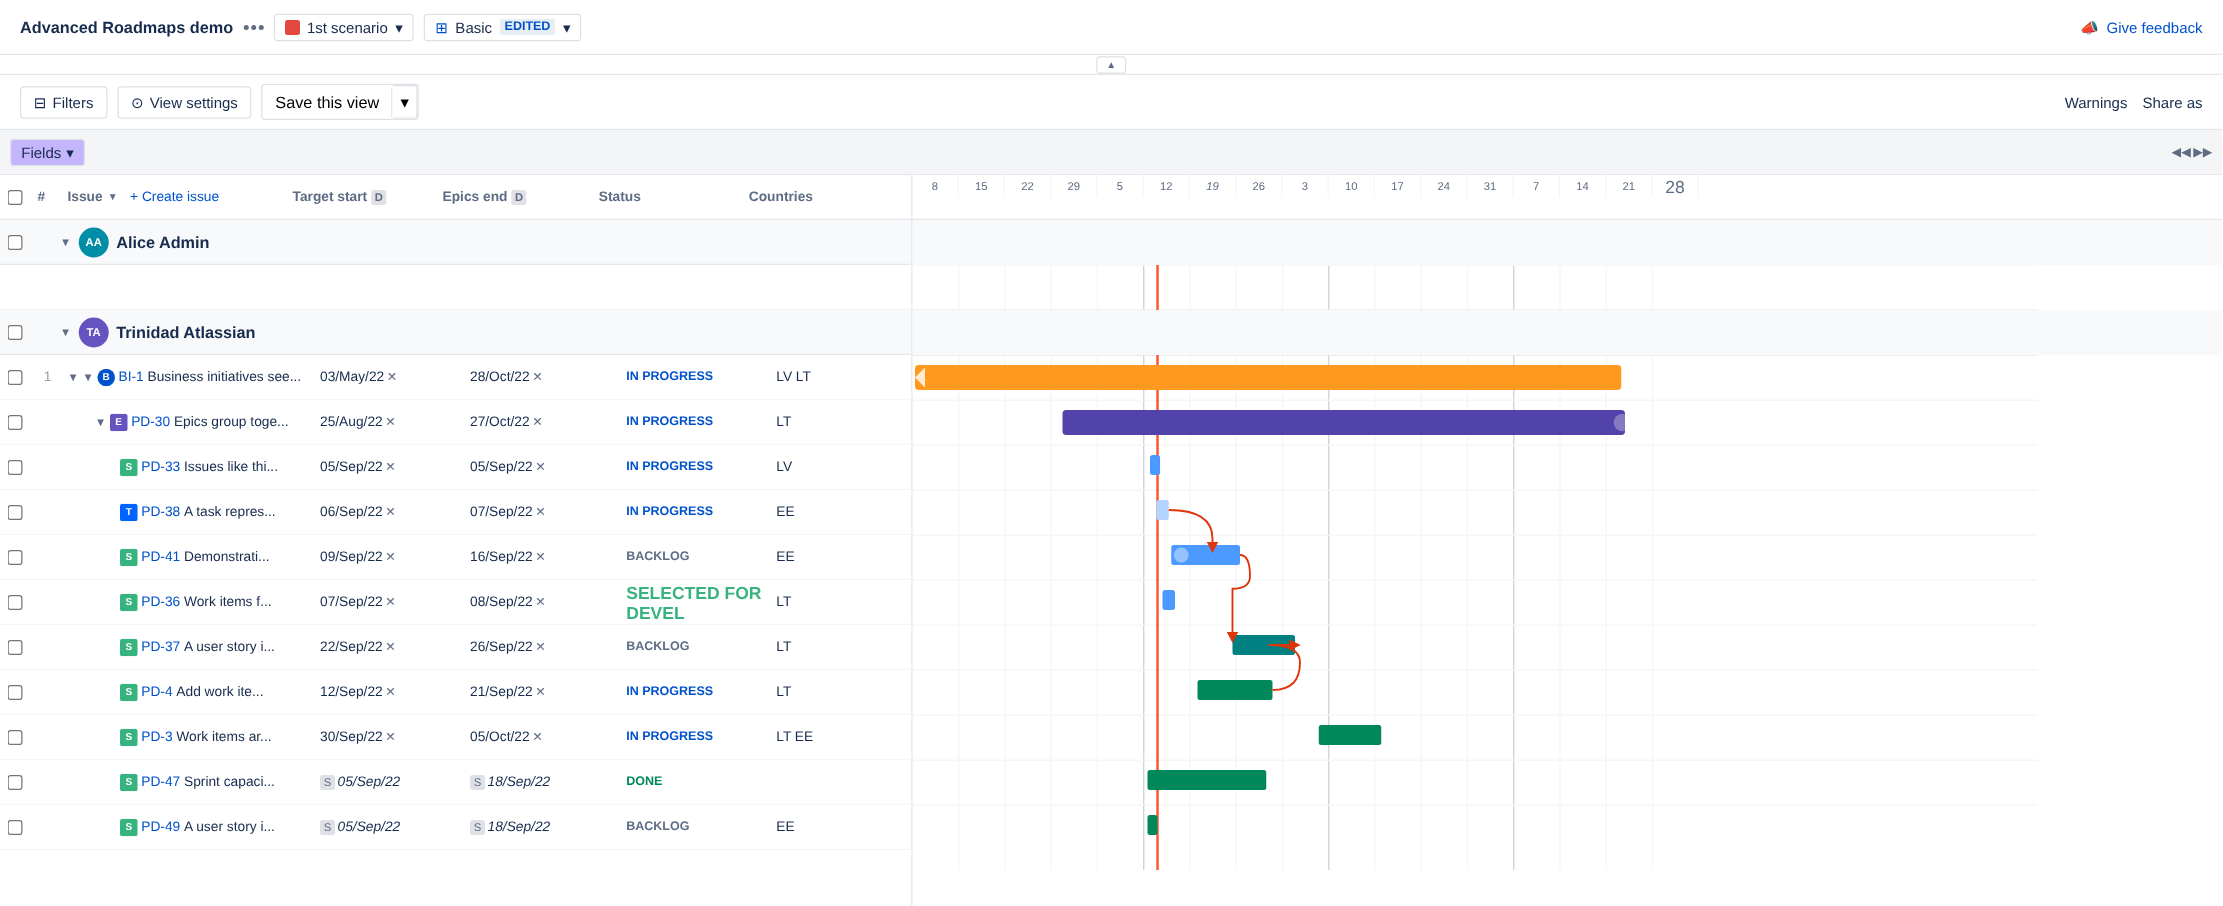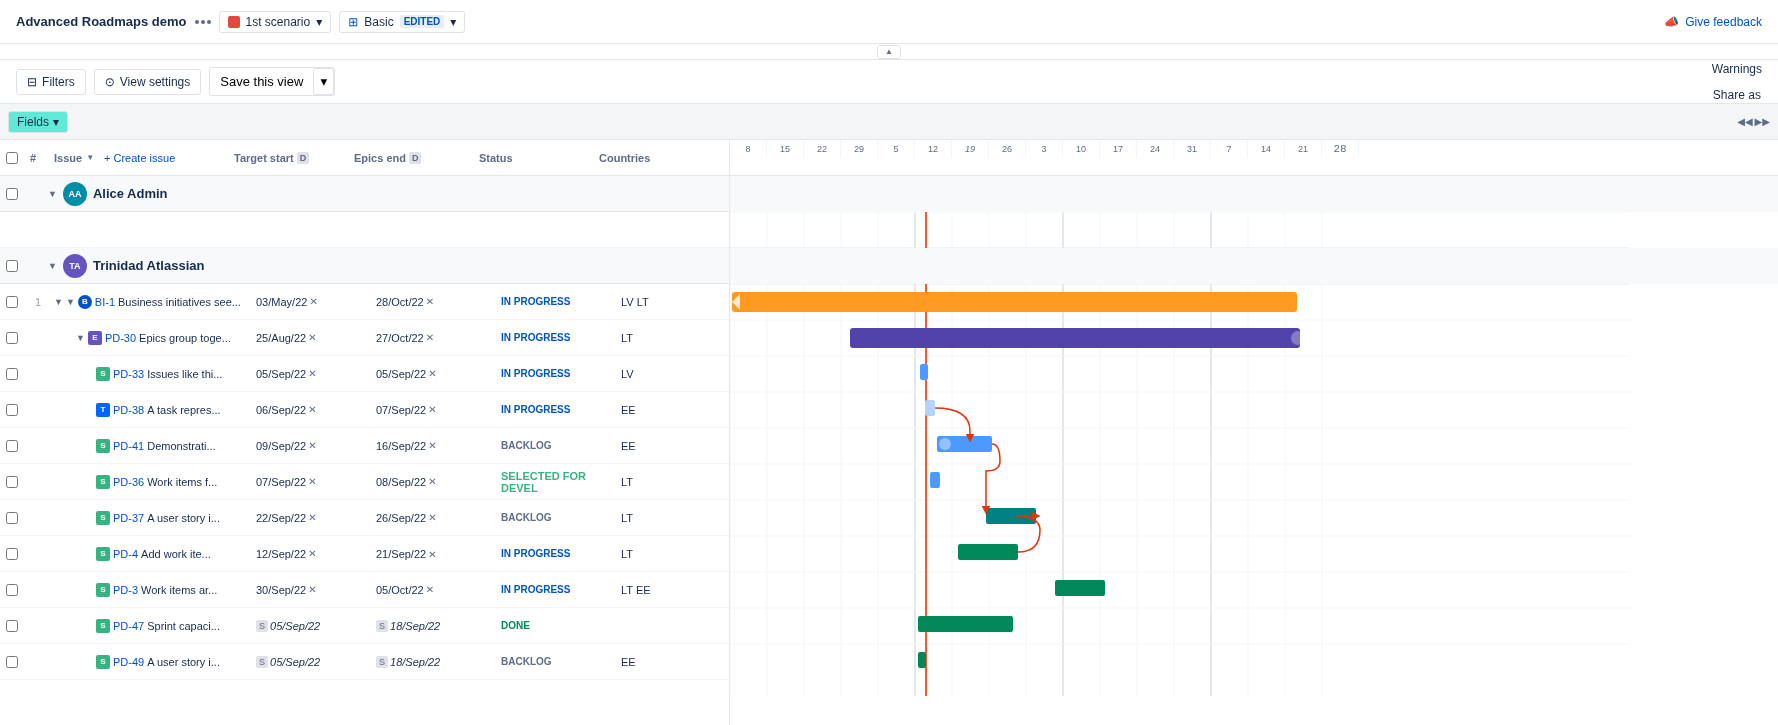--- a/index.html
+++ b/index.html
@@ -40,21 +40,21 @@
     .toolbar-left { display: flex; align-items: center; gap: 8px; }
     .toolbar-btn {
       display: flex; align-items: center; gap: 5px;
       padding: 5px 10px; border: 1px solid #dfe1e6; border-radius: 3px;
       background: #fff; cursor: pointer; font-size: 12px; color: #172b4d;
     }
     .save-view-dropdown { padding: 5px 6px; border: 1px solid #dfe1e6; border-left: none; border-radius: 0 3px 3px 0; cursor: pointer; background: #fff; }
     .save-view-wrapper { display: flex; align-items: center; border: 1px solid #dfe1e6; border-radius: 3px; overflow: visible; }
     .save-view-main { padding: 5px 10px; border: none; background: none; cursor: pointer; font-size: 13px; font-weight: 500; }
     .save-view-sep { width: 1px; background: #dfe1e6; height: 24px; }
-    .toolbar-right { display: flex; align-items: center; gap: 12px; flex-direction: column; }
+    .toolbar-right { display: flex; align-items: center; gap: 12px; }
     .warnings-btn { background: none; border: none; cursor: pointer; font-size: 12px; color: #172b4d; }
     .share-btn { background: none; border: none; cursor: pointer; font-size: 12px; color: #172b4d; }
 
     
     .collapse-arrow {
       display: flex; justify-content: center; align-items: center;
       height: 16px; border-bottom: 1px solid #e4e6ea;
     }
     .collapse-arrow-btn {
       width: 24px; height: 14px; border: 1px solid #dfe1e6; border-radius: 3px;
@@ -66,21 +66,21 @@
     .col-header { font-size: 11px; font-weight: 600; color: #5e6c84; padding: 0 6px; display: flex; align-items: center; gap: 3px; }
     .col-header.issue-col { gap: 4px; }
     .create-issue-btn {
       display: flex; align-items: center; gap: 3px; padding: 2px 6px;
       background: none; border: none; cursor: pointer; font-size: 11px; color: #0052cc; font-weight: 500;
     }
 
     .fields-btn {
       display: flex; align-items: center; gap: 4px;
       padding: 3px 8px; border: 1px solid #dfe1e6; border-radius: 3px;
-      background: #5eead4; cursor: pointer; font-size: 12px; color: #172b4d;
+      background: #c4b5fd; cursor: pointer; font-size: 12px; color: #172b4d;
     }
 
     input[type=checkbox] { width: 12px; height: 12px; cursor: pointer; }
 
     
     .scope-fields-row {
       display: flex; height: 36px; border-bottom: 1px solid #e4e6ea;
     }
     .scope-section { width: 730px; flex-shrink: 0; display: flex; align-items: center; justify-content: space-between; padding: 0 12px; background: #f4f5f7; border-right: 1px solid #e4e6ea; }
     .fields-section { flex: 1; display: flex; align-items: center; padding: 0 8px; background: #f4f5f7; gap: 4px; }
@@ -209,21 +209,21 @@
         <div style="flex:0 0 37px; display:flex; align-items:center; justify-content:center; font-size:9px; color:#5e6c84; border-right:1px solid #f4f5f7;font-style:italic;">19</div>
         <div style="flex:0 0 37px; display:flex; align-items:center; justify-content:center; font-size:9px; color:#5e6c84; border-right:1px solid #f4f5f7;">26</div>
         <div style="flex:0 0 37px; display:flex; align-items:center; justify-content:center; font-size:9px; color:#5e6c84; border-right:1px solid #f4f5f7;">3</div>
         <div style="flex:0 0 37px; display:flex; align-items:center; justify-content:center; font-size:9px; color:#5e6c84; border-right:1px solid #f4f5f7;">10</div>
         <div style="flex:0 0 37px; display:flex; align-items:center; justify-content:center; font-size:9px; color:#5e6c84; border-right:1px solid #f4f5f7;">17</div>
         <div style="flex:0 0 37px; display:flex; align-items:center; justify-content:center; font-size:9px; color:#5e6c84; border-right:1px solid #f4f5f7;">24</div>
         <div style="flex:0 0 37px; display:flex; align-items:center; justify-content:center; font-size:9px; color:#5e6c84; border-right:1px solid #f4f5f7;">31</div>
         <div style="flex:0 0 37px; display:flex; align-items:center; justify-content:center; font-size:9px; color:#5e6c84; border-right:1px solid #f4f5f7;">7</div>
         <div style="flex:0 0 37px; display:flex; align-items:center; justify-content:center; font-size:9px; color:#5e6c84; border-right:1px solid #f4f5f7;">14</div>
         <div style="flex:0 0 37px; display:flex; align-items:center; justify-content:center; font-size:9px; color:#5e6c84; border-right:1px solid #f4f5f7;">21</div>
-        <div style="flex:0 0 37px; display:flex; align-items:center; justify-content:center; font-size:11px; color:#5e6c84; border-right:1px solid #f4f5f7;font-family:Liberation Mono, monospace;">28</div>
+        <div style="flex:0 0 37px; display:flex; align-items:center; justify-content:center; font-size:14px; color:#5e6c84; border-right:1px solid #f4f5f7;">28</div>
       </div>
     </div>
   </div>
 
   <div style="display:flex; flex:1; overflow:hidden;">
 
     <div style="width:730px; flex-shrink:0; border-right:1px solid #e4e6ea; overflow-y:auto; overflow-x:hidden;">
 
       <div style="display:grid; grid-template-columns:24px 24px 1fr; height:36px; background:#f8f9fa; border-bottom:1px solid #e4e6ea; align-items:center;">
         <div style="display:flex;justify-content:center;">
@@ -375,21 +375,21 @@
           <span style="font-size:11px;color:#172b4d;white-space:nowrap;overflow:hidden;text-overflow:ellipsis;">Work items f...</span>
         </div>
         <div style="font-size:11px;padding:0 4px;display:flex;align-items:center;gap:2px;">
             <span>07/Sep/22</span>
             <span style="color:#5e6c84;cursor:pointer;font-size:10px;">✕</span>
           </div>
         <div style="font-size:11px;padding:0 4px;display:flex;align-items:center;gap:2px;">
             <span>08/Sep/22</span>
             <span style="color:#5e6c84;cursor:pointer;font-size:10px;">✕</span>
           </div>
-        <div style="font-size:11px;font-weight:700;padding:0 4px;color:#36b37e;">SELECTED FOR DEVEL</div>
+        <div style="font-size:14px;font-weight:700;padding:0 4px;color:#36b37e;">SELECTED FOR DEVEL</div>
         <div style="font-size:11px;padding:0 4px;">LT</div>
       </div>
 
       <div style="display:grid;grid-template-columns:24px 28px 200px 120px 125px 120px 120px;height:36px;border-bottom:1px solid #f4f5f7;align-items:center;background:#fff;">
         <div style="display:flex;justify-content:center;">
             <input type="checkbox" style="">
           </div>
         <div></div>
         <div style="display:flex;align-items:center;gap:3px;padding-left:44px;overflow:hidden;">
           <div style="width:14px;height:14px;border-radius:2px;background:#36b37e;display:flex;align-items:center;justify-content:center;font-size:8px;font-weight:700;color:#fff;flex-shrink:0;">S</div>

